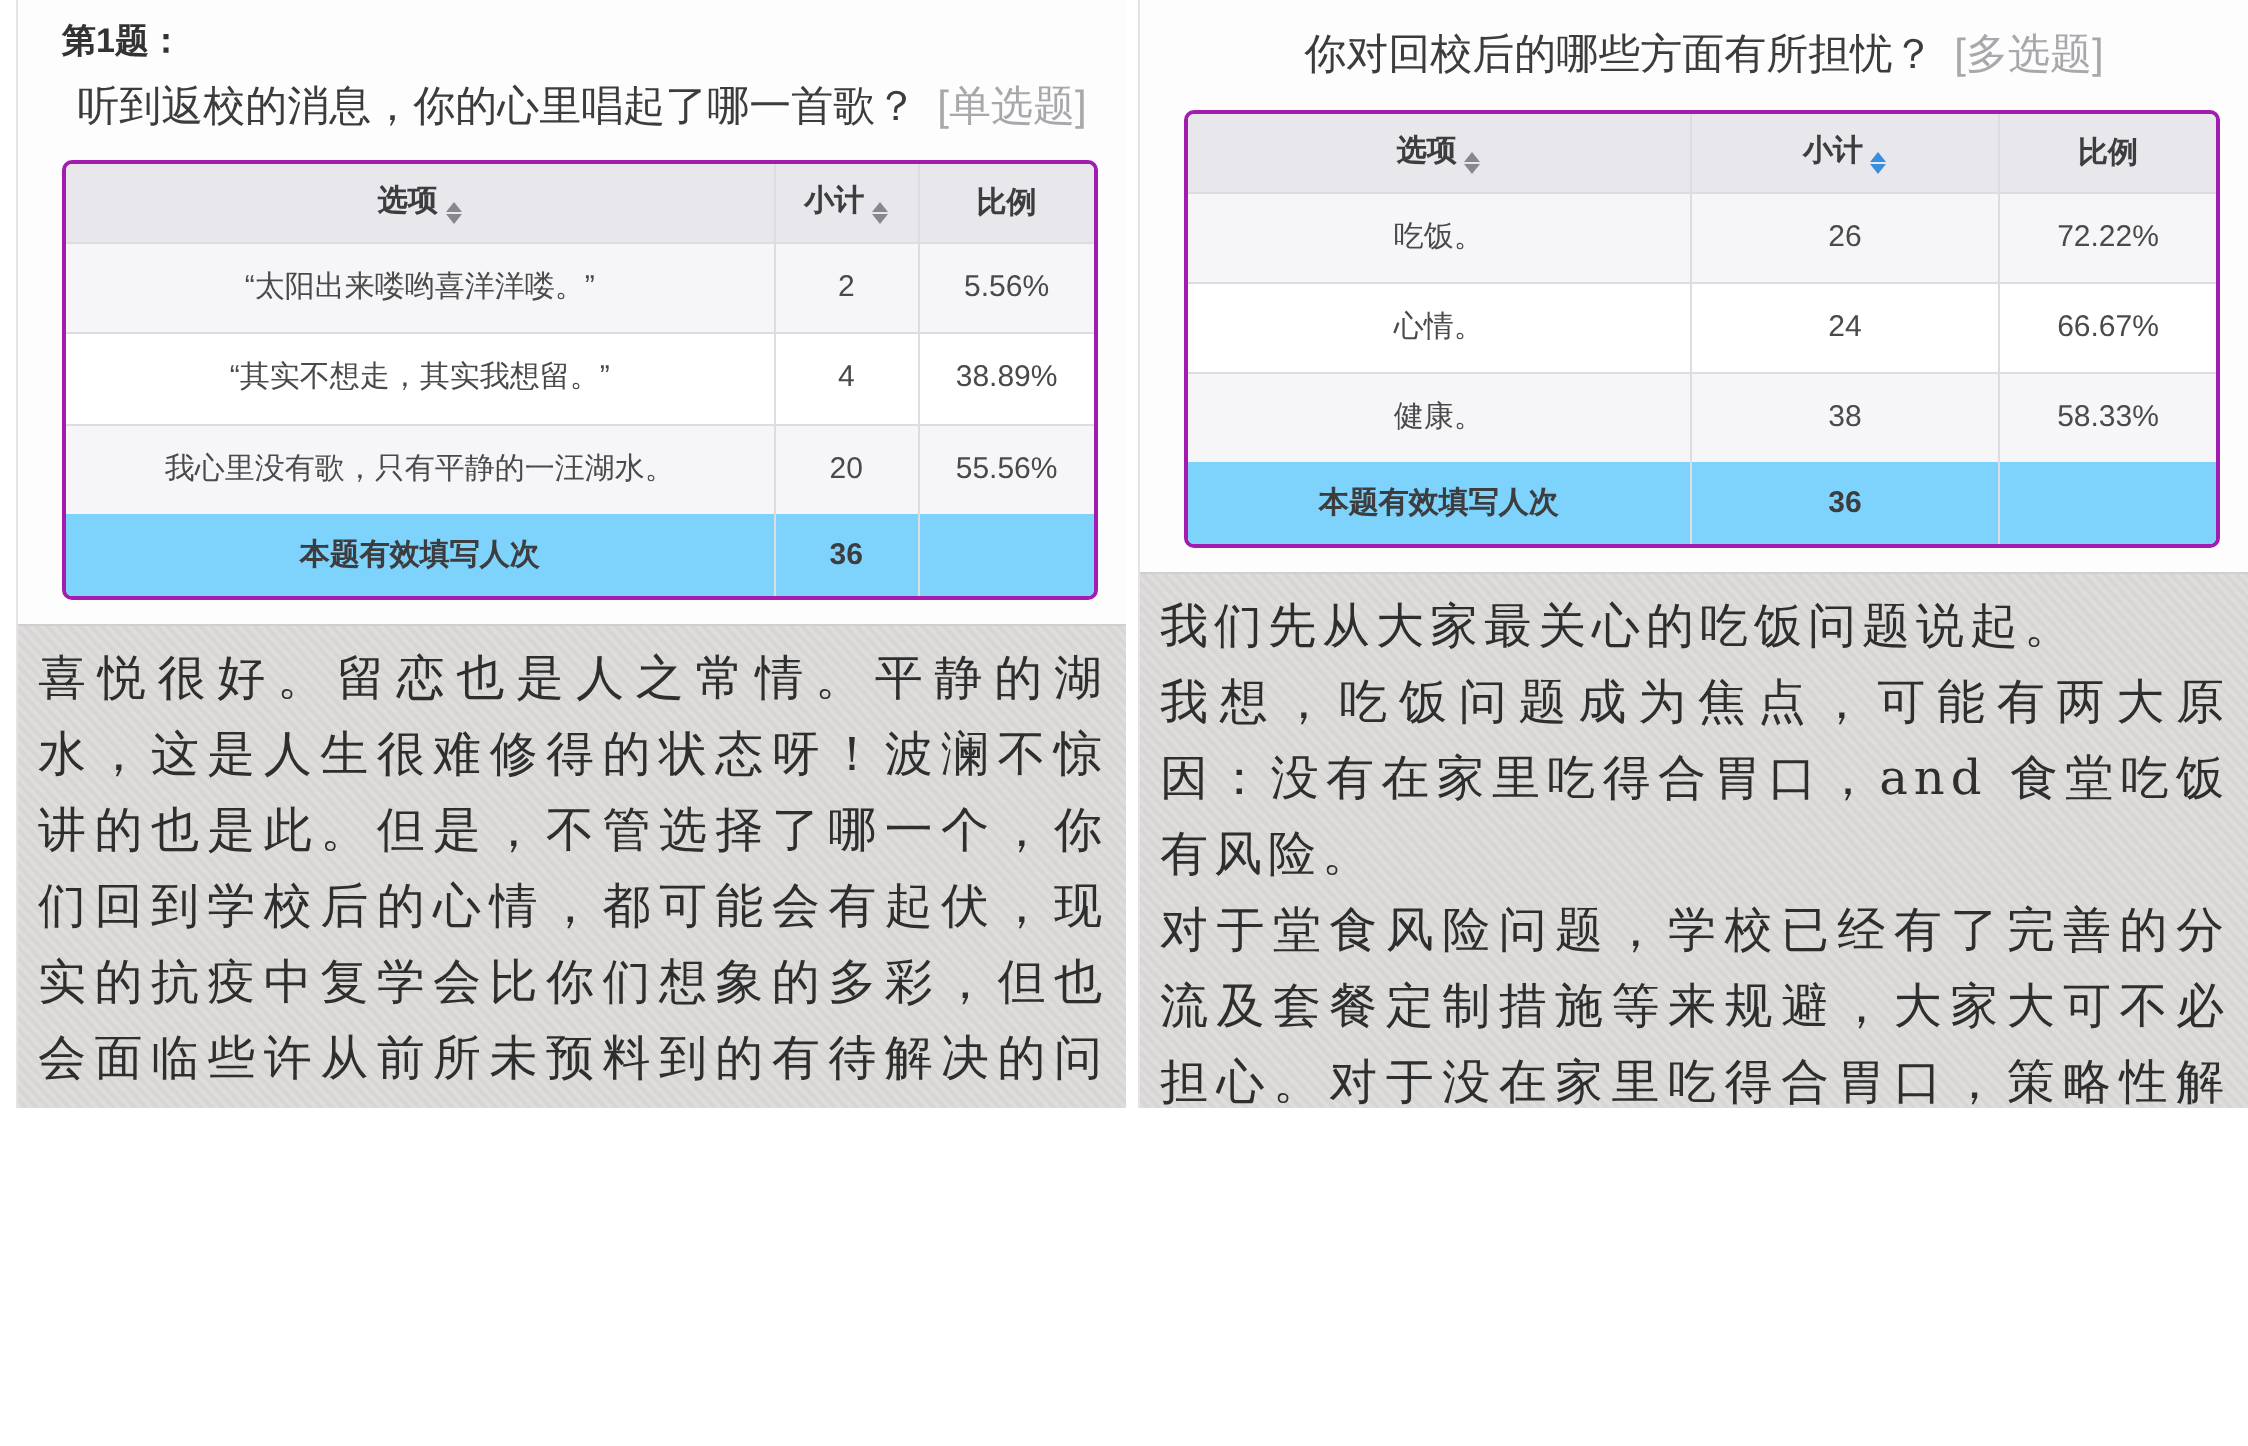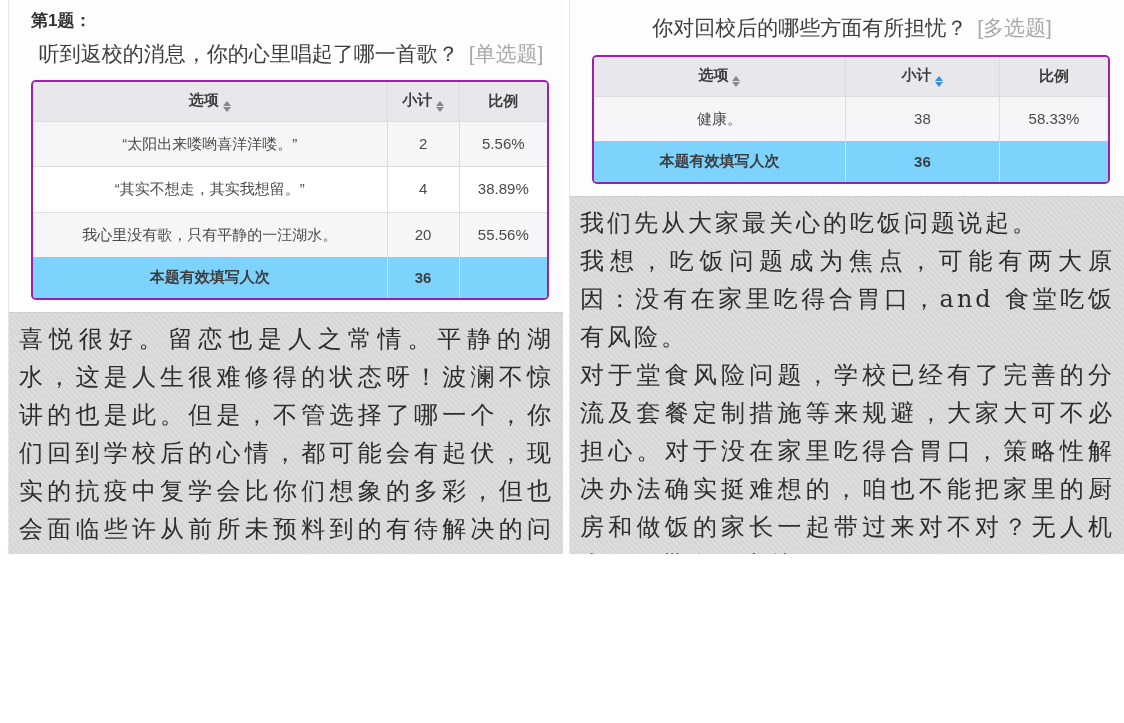--- a/index.html
+++ b/index.html
@@ -123,20 +123,30 @@
                 </span></th>
             <th class="c-cnt"><span>小计</span><span class="sort active">
                   <i class="up"></i>
                   <i class="down"></i>
                 </span></th>
             <th class="c-rat"><span>比例</span></th>
           </tr>
         </thead>
         <tbody>
           <tr>
+            <td>吃饭。</td>
+            <td>26</td>
+            <td>72.22%</td>
+          </tr>
+          <tr>
+            <td>心情。</td>
+            <td>24</td>
+            <td>66.67%</td>
+          </tr>
+          <tr>
             <td>健康。</td>
             <td>38</td>
             <td>58.33%</td>
           </tr>
         </tbody>
         <tfoot>
           <tr>
             <td>本题有效填写人次</td>
             <td>36</td>
             <td></td>

